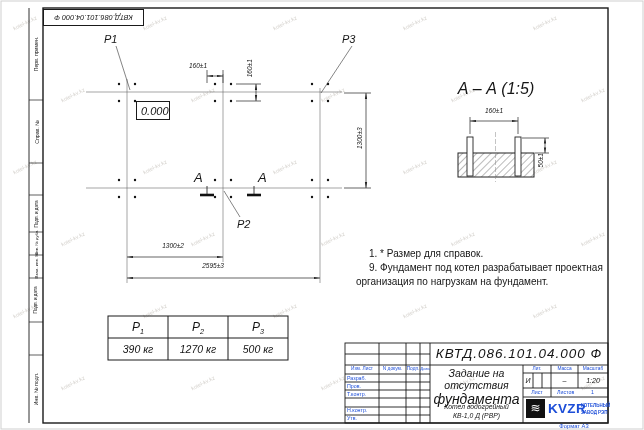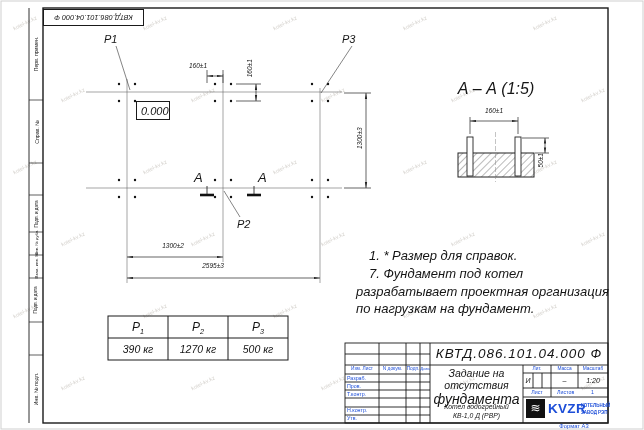--- a/index.html
+++ b/index.html
@@ -9,22 +9,22 @@
   .t{position:absolute;font-style:italic;color:#151515;white-space:nowrap;line-height:1;}
   .c{text-align:center;}
   .dim{font-size:6.5px;}
   .vert{transform:rotate(-90deg);transform-origin:center;}
   .flip{transform:rotate(180deg);transform-origin:center;}
   .box{position:absolute;border:1px solid #1a1a1a;box-sizing:border-box;}
   .mlabel{position:absolute;font-size:5.2px;color:#222;text-align:center;line-height:10px;height:10px;
           transform:rotate(-90deg);transform-origin:center;white-space:nowrap;}
   .tb{font-style:normal;color:#1d4ed8;}
   .note-p{margin:0 0 1px 0;text-indent:13px;}
-  #notes{position:absolute;left:356px;top:247px;width:254px;font-style:italic;
-         font-size:13px;line-height:1.34;color:#151515;}
+  #notes{position:absolute;left:356px;top:247px;width:254px;
+         font-size:10px;line-height:1.34;color:#151515;}
   .wm{position:absolute;font-size:5.5px;color:#aaa49a;opacity:.5;transform:rotate(-27deg);
       white-space:nowrap;font-style:normal;}
   sub{font-size:60%;}
 </style>
 </head>
 <body>
 
 <div id="sheet">
 
   <div id="wm-layer" class="abs" style="left:0;top:0;width:644px;height:430px;">
@@ -228,21 +228,21 @@
   <div class="t dim c vert" style="left:342px;top:135px;width:36px;">1300±3</div>
   <div class="t dim c" style="left:153px;top:243px;width:40px;">1300±2</div>
   <div class="t dim c" style="left:193px;top:263px;width:40px;">2595±3</div>
 
   <div class="t c" style="left:446px;top:81px;width:100px;font-size:16px;">А – А (1:5)</div>
   <div class="t dim c" style="left:477px;top:108px;width:34px;">160±1</div>
   <div class="t dim c vert" style="left:524px;top:157px;width:34px;">50±1</div>
 
   <div id="notes">
     <p class="note-p">1. * Размер для справок.</p>
-    <p class="note-p">7. Фундамент под котел разрабатывает проектная организация по нагрузкам на фундамент.</p>
+    <p class="note-p">9. Фундамент под котел разрабатывает проектная организация по нагрузкам на фундамент.</p>
   </div>
 
   <div class="t c" style="left:108px;top:321px;width:60px;font-size:12px;">
     <span>P</span><sub>1</sub>
   </div>
   <div class="t c" style="left:168px;top:321px;width:60px;font-size:12px;">
     <span>P</span><sub>2</sub>
   </div>
   <div class="t c" style="left:228px;top:321px;width:60px;font-size:12px;">
     <span>P</span><sub>3</sub>

